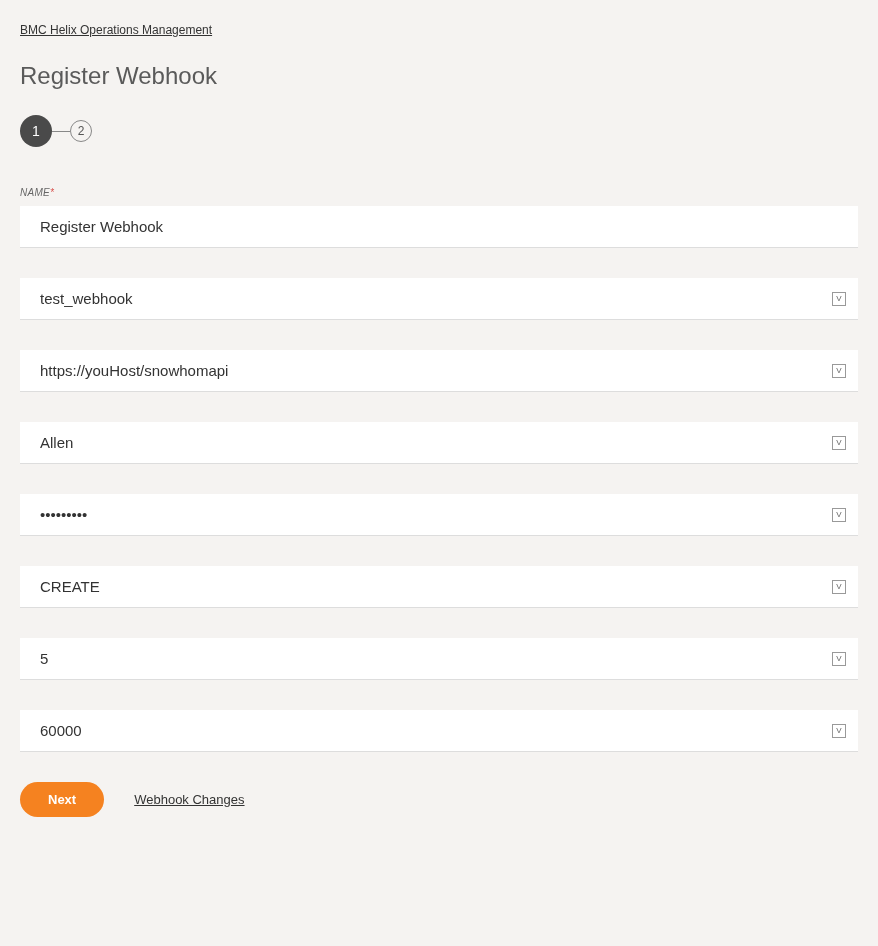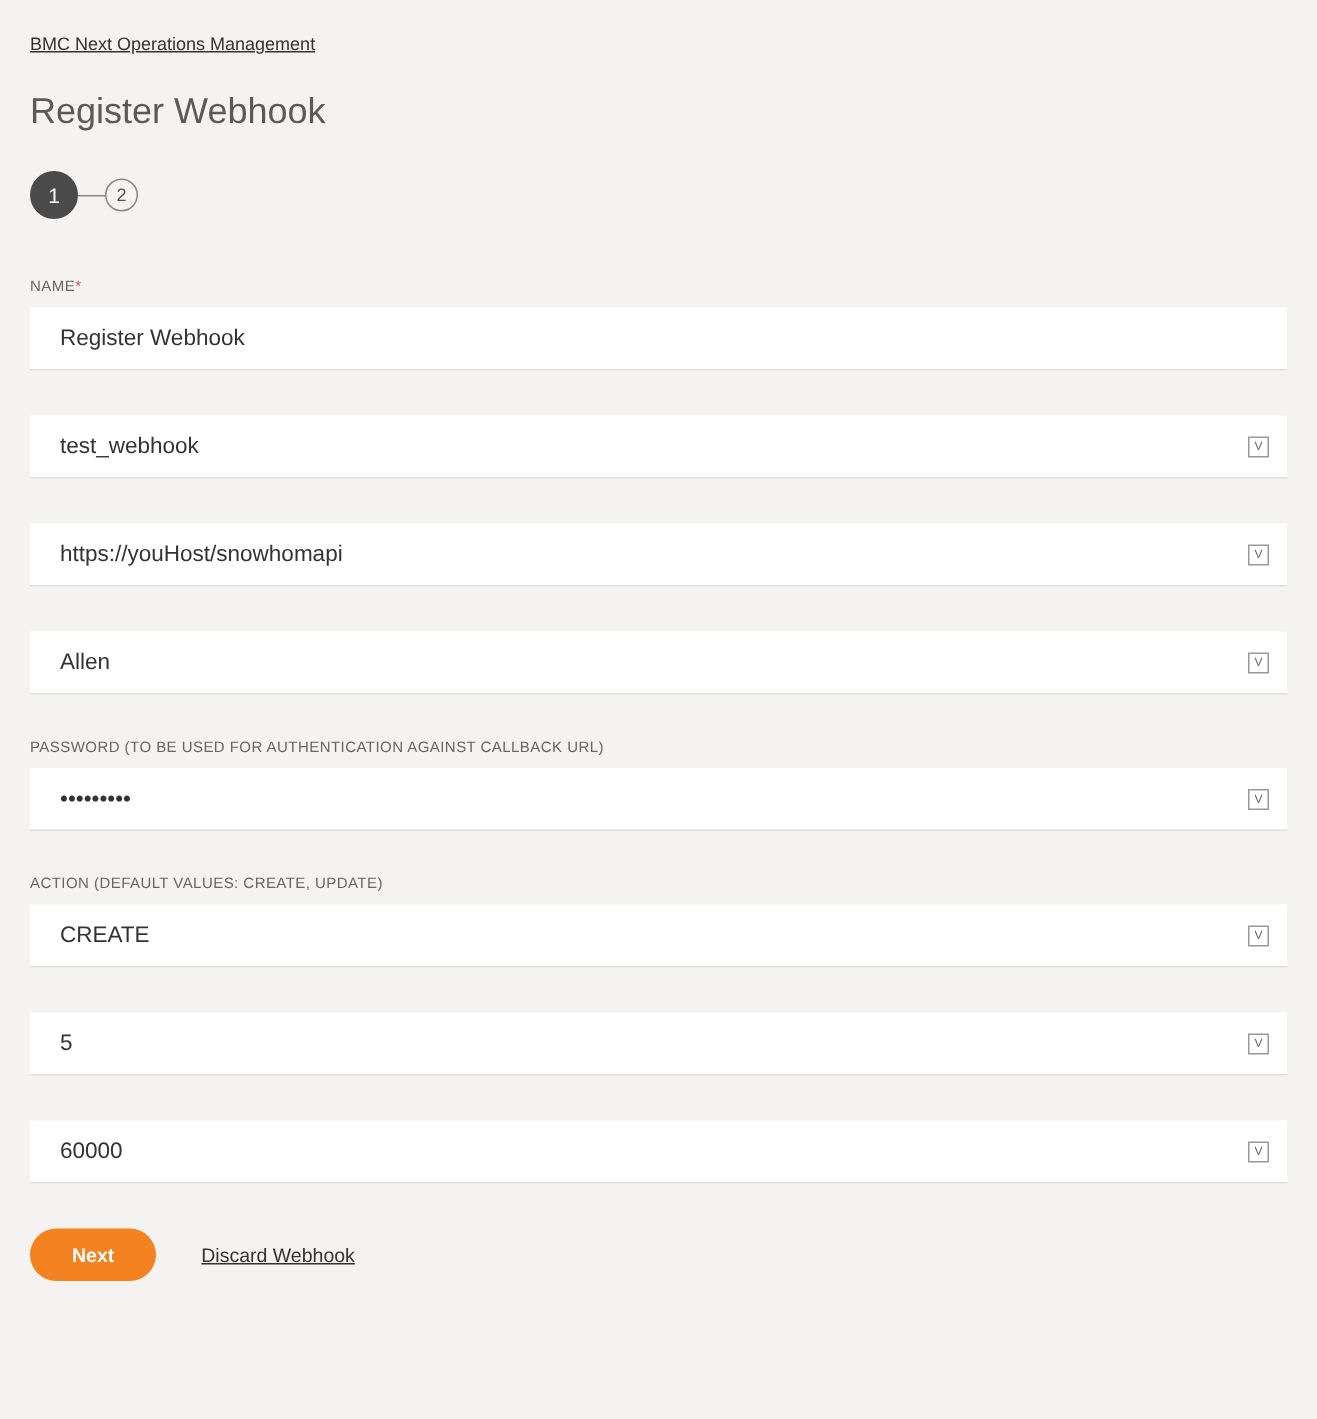--- a/index.html
+++ b/index.html
@@ -62,20 +62,21 @@
     .form-group {
       margin-bottom: 30px;
     }
     .form-label {
       font-size: 10px;
       letter-spacing: 0.3px;
       color: #666;
       text-transform: uppercase;
       display: block;
       margin-bottom: 8px;
+      font-style: italic;
     }
     .required-asterisk {
       color: #d9534f;
     }
     .form-input-wrapper {
       position: relative;
       background-color: #fff;
       border-bottom: 1px solid #ddd;
       display: flex;
       align-items: center;
@@ -127,21 +128,21 @@
       background: none;
       border: none;
       font-family: inherit;
     }
   </style>
 </head>
 <body>
 
 
 
-<a class="breadcrumb">BMC Next Operations Management</a>
+<a class="breadcrumb">BMC Helix Operations Management</a>
 
 <h1 class="page-title">Register Webhook</h1>
 
 <div class="stepper">
   <div class="step-circle active">1</div>
   <div class="step-connector"></div>
   <div class="step-circle inactive">2</div>
 </div>
 
 
@@ -173,30 +174,28 @@
 
 <div class="form-group">
   <div class="form-input-wrapper">
     <input class="form-input" type="text" value="Allen" style="">
     <div class="input-badge">V</div>
   </div>
 </div>
 
 
 <div class="form-group">
-  <label class="form-label">PASSWORD (TO BE USED FOR AUTHENTICATION AGAINST CALLBACK URL)</label>
   <div class="form-input-wrapper">
     <input class="form-input" type="text" value="•••••••••" style="">
     <div class="input-badge">V</div>
   </div>
 </div>
 
 
 <div class="form-group">
-  <label class="form-label">ACTION (DEFAULT VALUES: CREATE, UPDATE)</label>
   <div class="form-input-wrapper">
     <input class="form-input" type="text" value="CREATE" style="">
     <div class="input-badge">V</div>
   </div>
 </div>
 
 
 <div class="form-group">
   <div class="form-input-wrapper">
     <input class="form-input" type="text" value="5" style="">
@@ -207,17 +206,17 @@
 
 <div class="form-group">
   <div class="form-input-wrapper">
     <input class="form-input" type="text" value="60000" style="">
     <div class="input-badge">V</div>
   </div>
 </div>
 
 <div class="button-row">
   <button class="btn-primary">Next</button>
-  <button class="btn-link">Discard Webhook</button>
+  <button class="btn-link">Webhook Changes</button>
 </div>
 
 
 
 
 </body></html>

